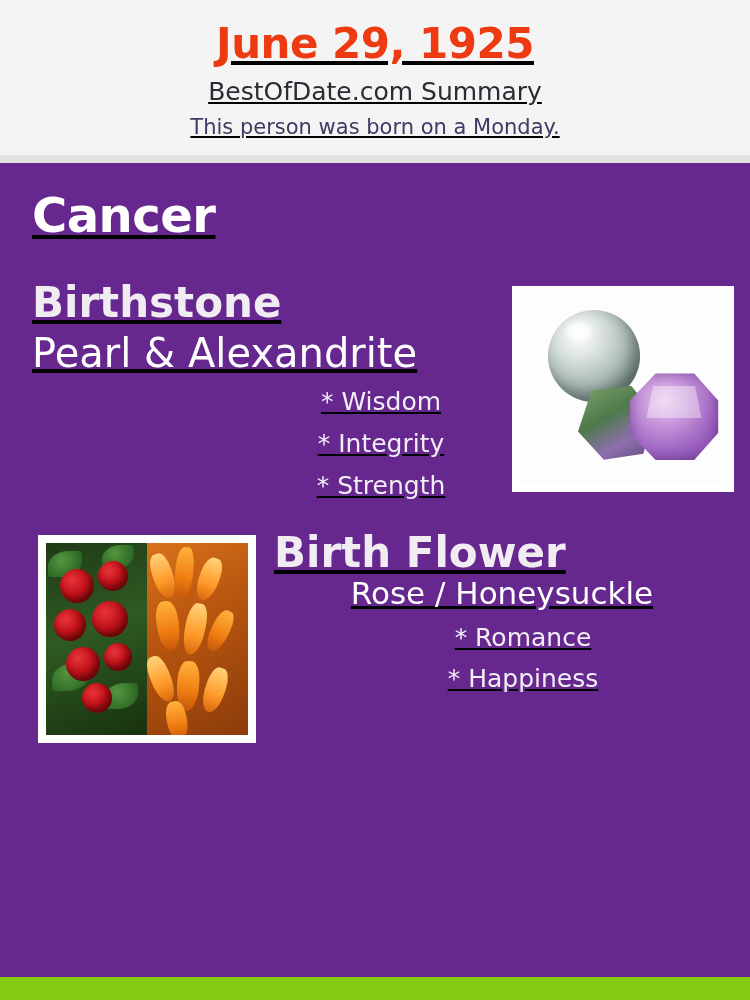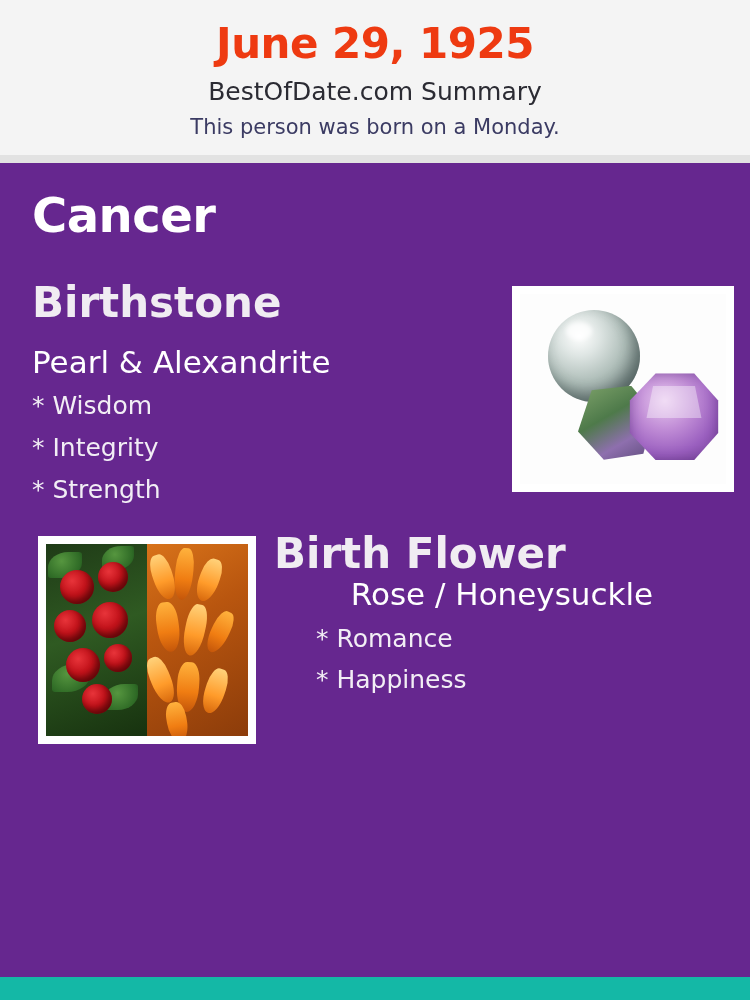--- a/index.html
+++ b/index.html
@@ -8,21 +8,22 @@
     height: 1000px;
     font-family: "DejaVu Sans", sans-serif;
     background: #ffffff;
     overflow: hidden;
   }
 
   .page {
     width: 750px;
     height: 1000px;
     position: relative;
-    background: #14b8a6;
+    background: #84cc16;
+    text-decoration: underline;
   }
 
   
   .header {
     background: #f4f4f4;
     padding: 22px 20px 16px 20px;
     text-align: center;
   }
   .header-date {
     font-size: 42px;
@@ -79,28 +80,29 @@
     position: relative;
     min-height: 220px;
   }
   .section-heading {
     font-size: 42px;
     font-weight: bold;
     color: #f0ecf2;
     line-height: 1.05;
   }
   .section-value {
-    font-size: 31px;
+    font-size: 40px;
     color: #ffffff;
     line-height: 1.2;
-    margin-top: 19px;
+    margin-top: 4px;
   }
   .trait-list {
     list-style: none;
     margin-top: 12px;
+    text-align: center;
   }
   .trait-list li {
     font-size: 25px;
     color: #f2eef5;
     line-height: 1.0;
     margin-bottom: 17px;
   }
 
   .stone-frame {
     position: absolute;

